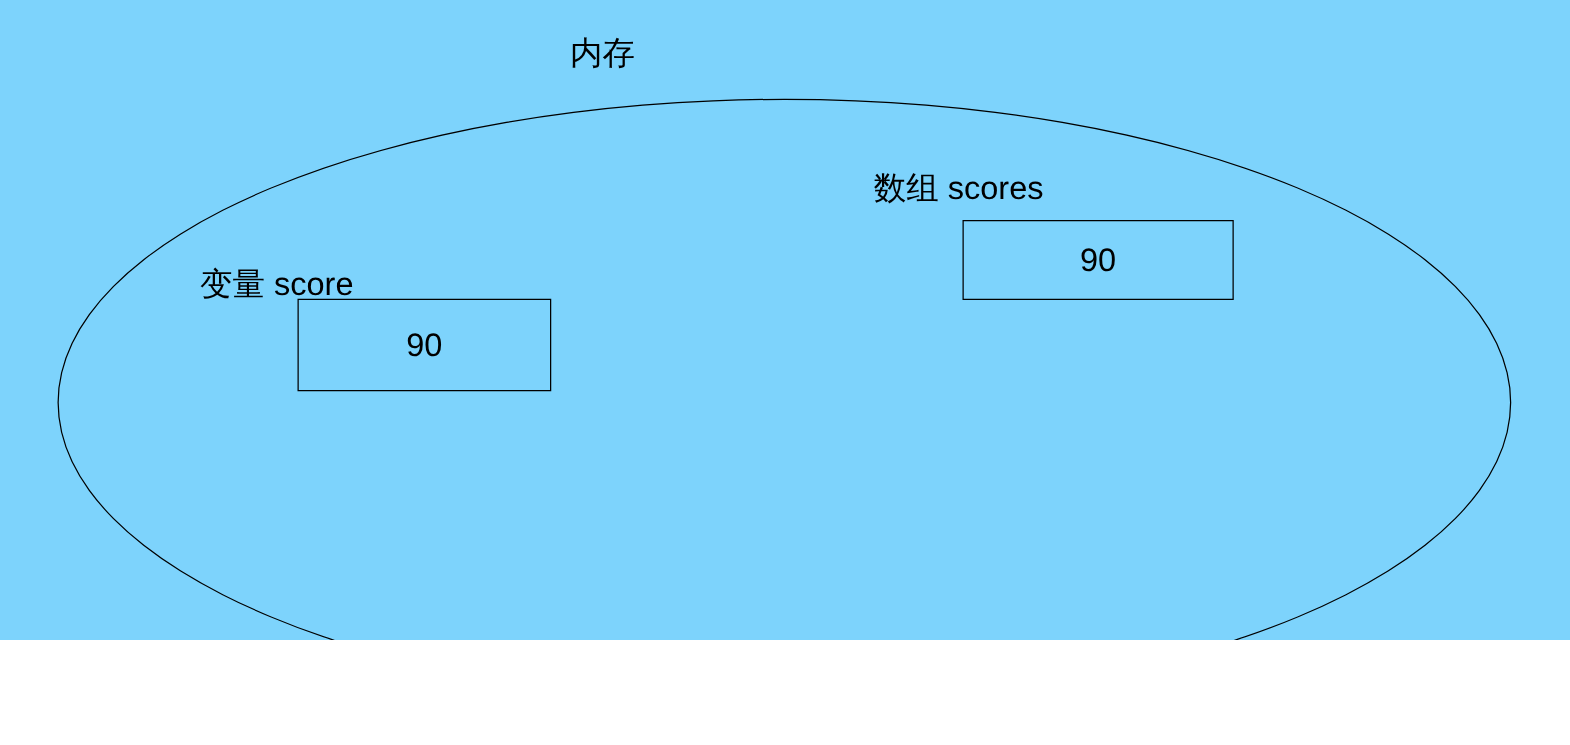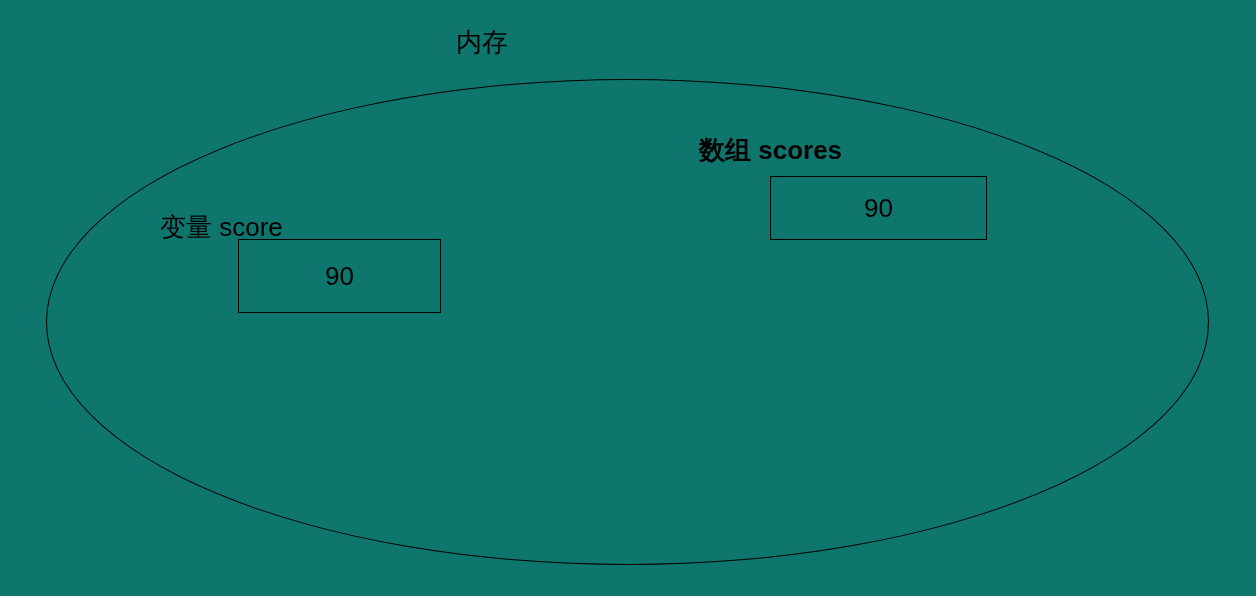--- a/index.html
+++ b/index.html
@@ -4,22 +4,22 @@
 <style>
   * { margin: 0; padding: 0; box-sizing: border-box; }
   html, body {
     background: #ffffff;
     font-family: "Liberation Sans", "DejaVu Sans", sans-serif;
     color: #000000;
   }
   .canvas {
     position: relative;
     width: 1256px;
-    height: 596px;
-    background: #0f766e;
+    height: 512px;
+    background: #7dd3fc;
     overflow: hidden;
   }
   .memory-ellipse {
     position: absolute;
     left: 46px;
     top: 79px;
     width: 1163px;
     height: 486px;
     border: 1px solid #000000;
     border-radius: 50%;
@@ -53,21 +53,20 @@
     justify-content: center;
     font-size: 26px;
   }
   .array-label {
     position: absolute;
     left: 699px;
     top: 135px;
     font-size: 26px;
     line-height: 30px;
     white-space: nowrap;
-    font-weight: bold;
   }
   .array-box {
     position: absolute;
     left: 770px;
     top: 176px;
     width: 217px;
     border: 1px solid #000000;
   }
   .array-cell {
     height: 62px;

